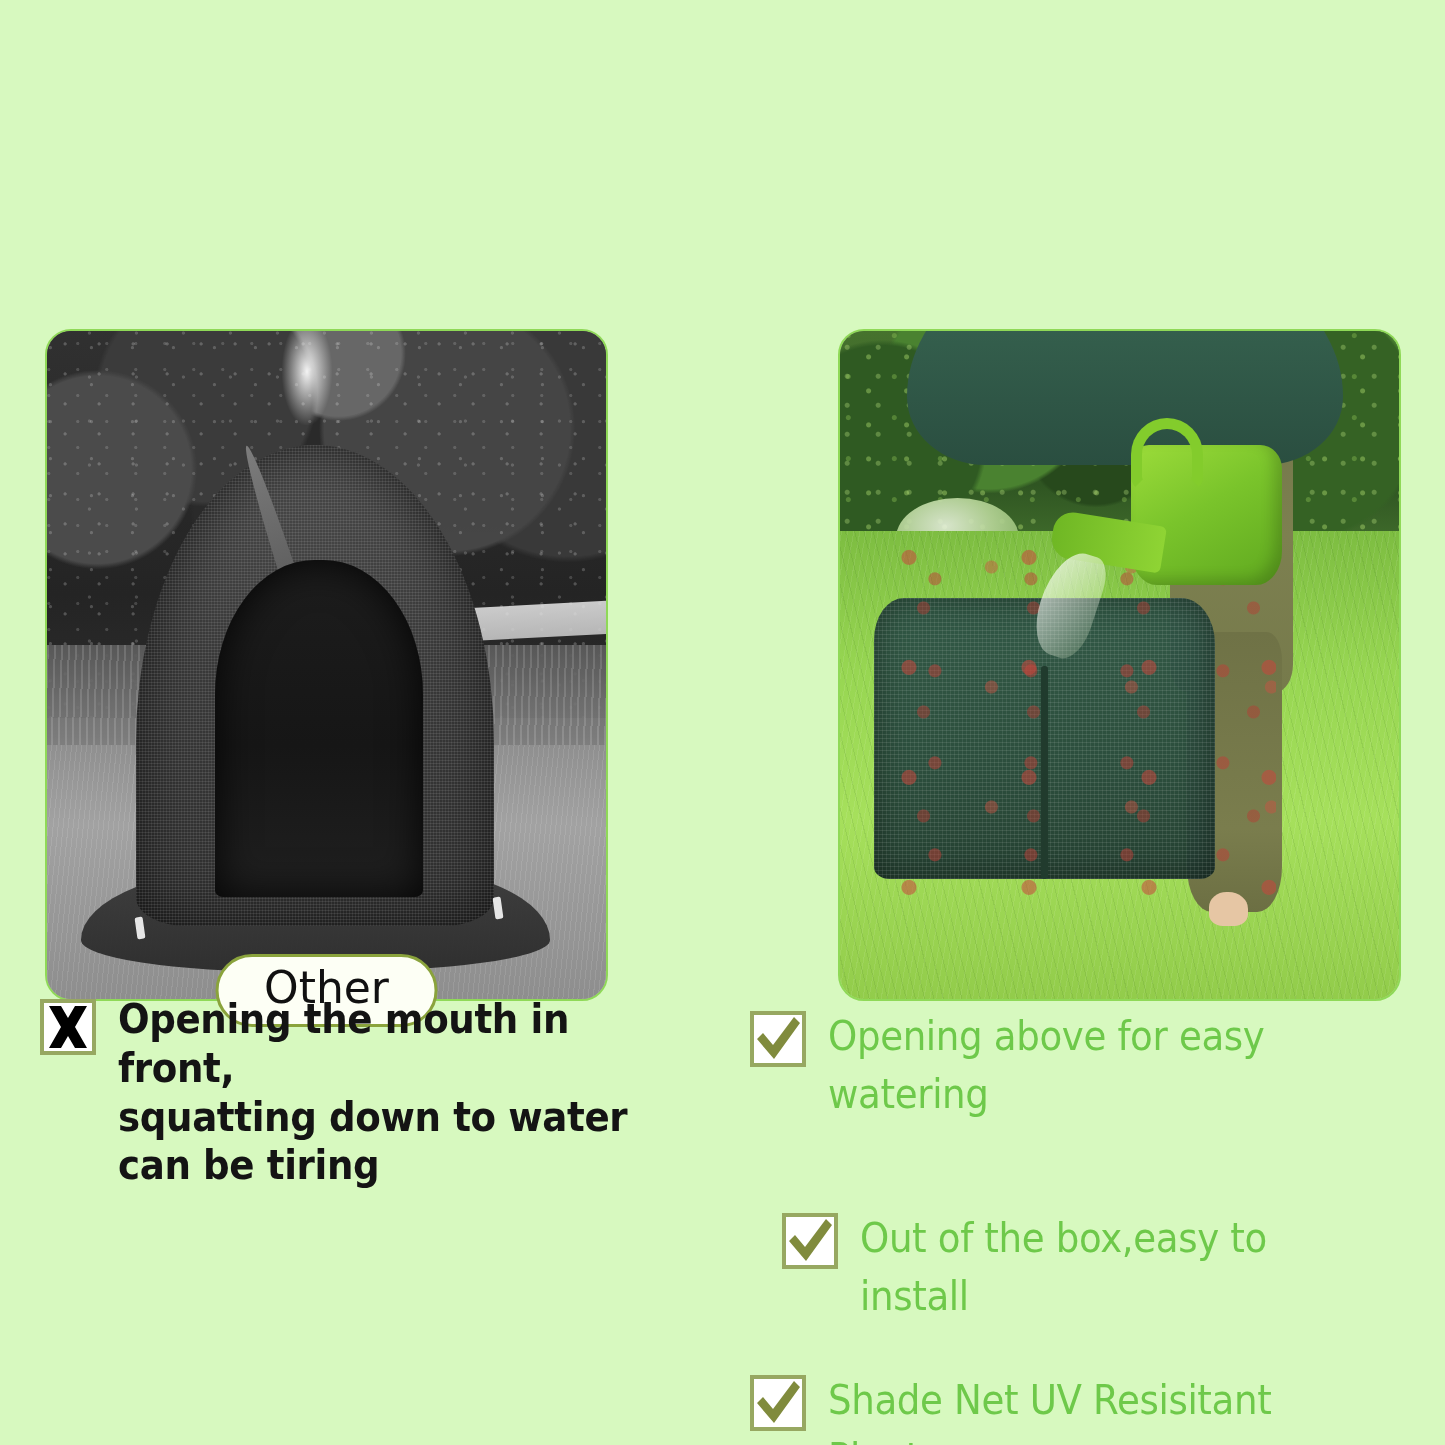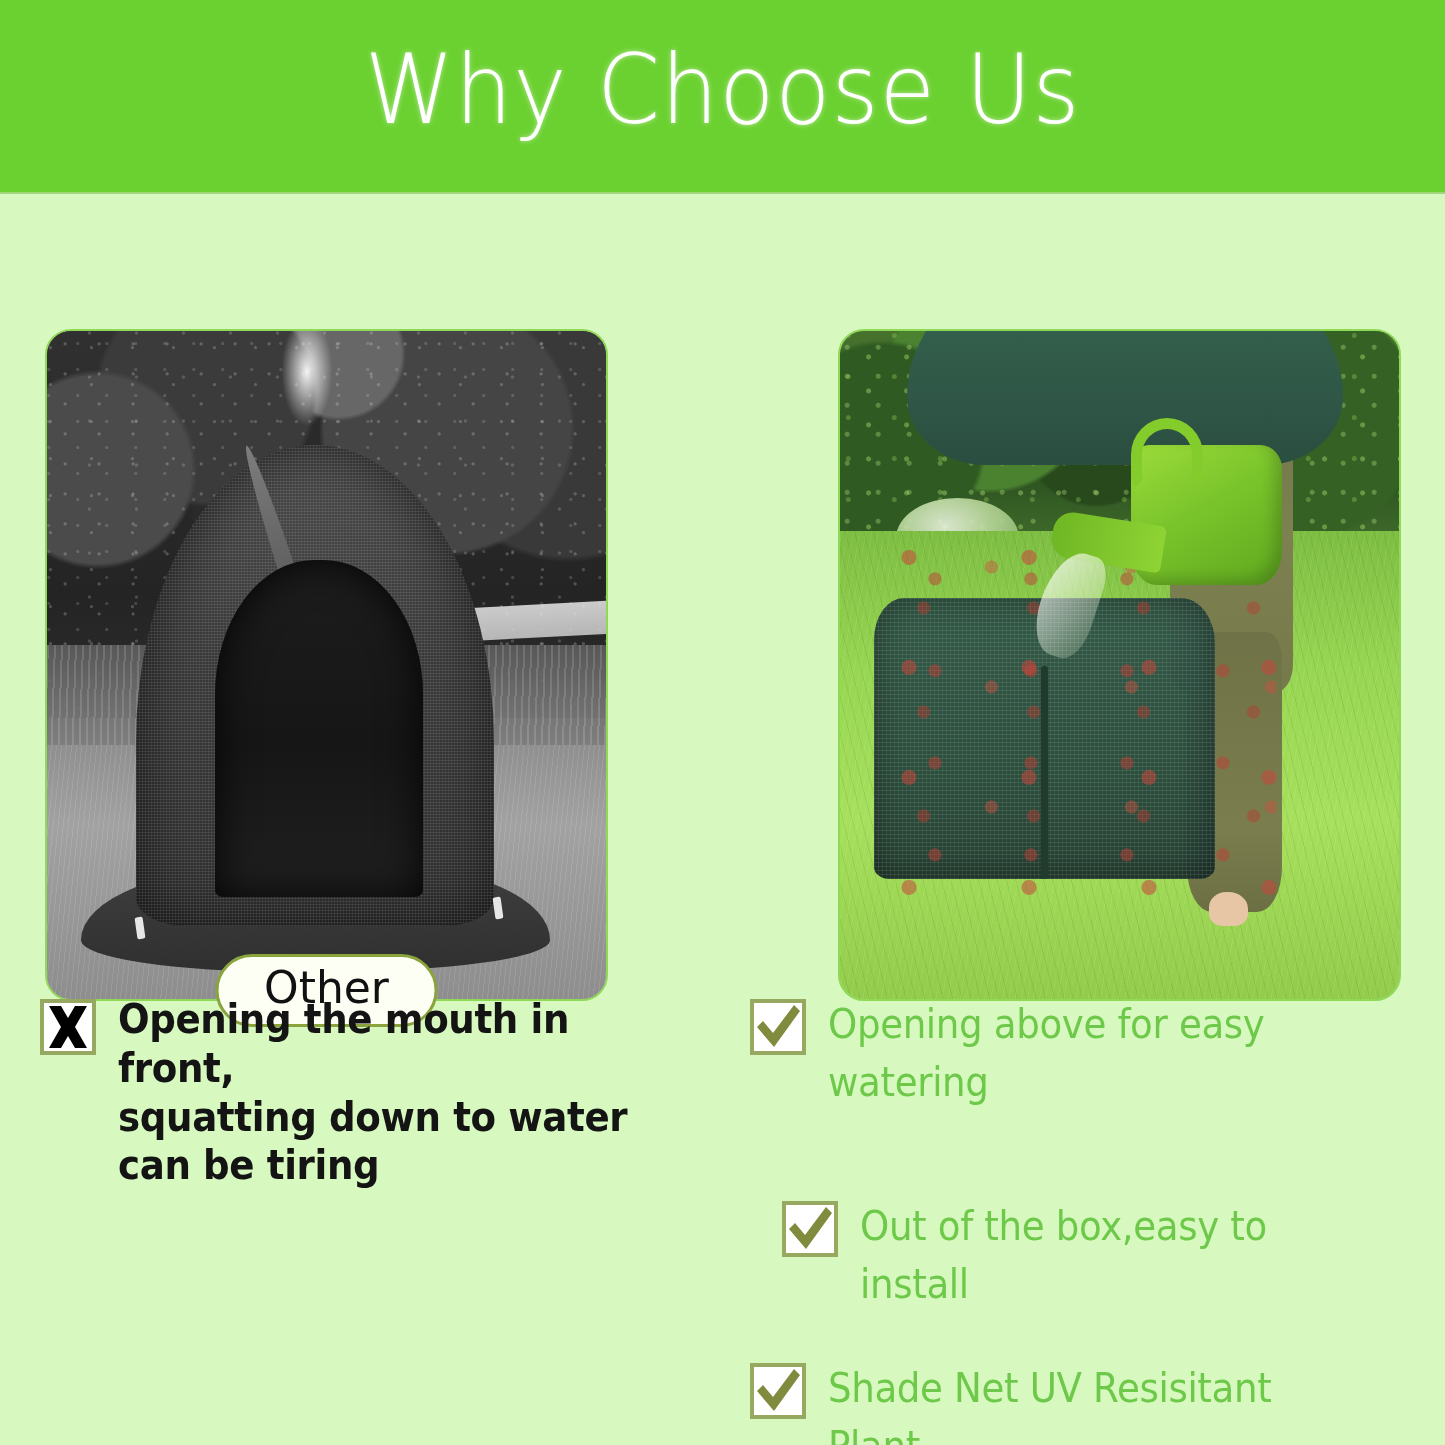--- a/index.html
+++ b/index.html
@@ -428,21 +428,21 @@
   .col {
     width: 660px;
   }
   .row {
     display: flex;
     align-items: flex-start;
     margin-bottom: 52px;
   }
   .col-left .row:nth-child(1)  { min-height: 150px; font-weight: bold; }
   .col-left .row:nth-child(2)  { min-height: 86px; margin-bottom: 46px; }
-  .col-right .row:nth-child(1) { min-height: 150px; }
+  .col-right .row:nth-child(1) { min-height: 150px; margin-top: 12px; }
   .col-right .row:nth-child(2) { min-height: 86px; margin-bottom: 46px; padding-left: 32px; }
 
   .mark {
     flex: 0 0 auto;
     width: 56px;
     height: 56px;
     background: #ffffff;
     border: 4px solid #97a861;
     box-sizing: border-box;
     position: relative;
@@ -462,23 +462,20 @@
   }
   .txt-neg { color: #141414; }
   .txt-pos { color: #6ec94a; }
   .col-right .txt { font-size: 40px; line-height: 1.45; }
 </style>
 </head>
 <body>
 
 <div class="page">
 
-  <div class="header">
-    <div class="header-title">Why Choose Us</div>
-  </div>
 
   <div class="panels">
 
     <div class="panel">
       <div class="photo">
         <div class="photo-inner">
           <div class="scene-gray"></div>
           <div class="gray-canopy"></div>
           <div class="gray-sky"></div>
           <div class="gray-hedge"></div>

